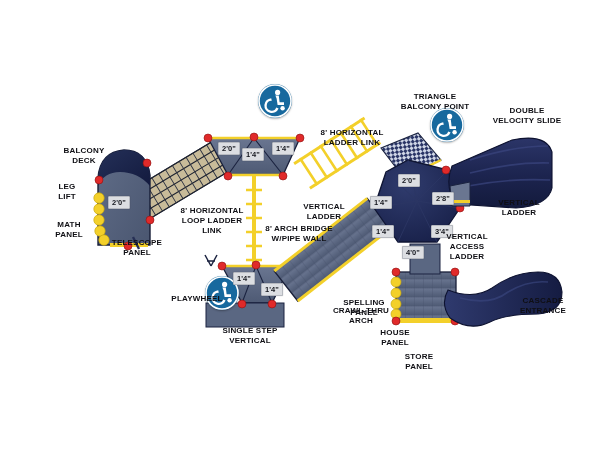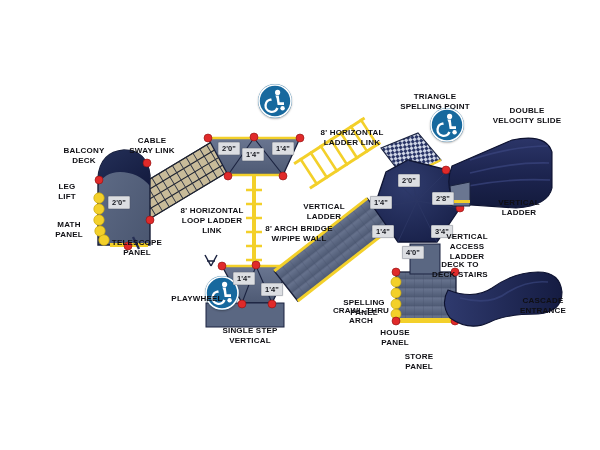--- a/index.html
+++ b/index.html
@@ -279,22 +279,20 @@
   <div class="meas" style="left:402px;top:246px;">4'0"</div>
 
   <div class="lbl" style="left:52px;top:146px;width:64px;">BALCONY
 DECK</div>
   <div class="lbl" style="left:50px;top:182px;width:34px;">LEG
 LIFT</div>
   <div class="lbl" style="left:48px;top:220px;width:42px;">MATH
 PANEL</div>
   <div class="lbl" style="left:104px;top:238px;width:66px;">TELESCOPE
 PANEL</div>
-  <div class="lbl" style="left:120px;top:136px;width:64px;">CABLE
-SWAY LINK</div>
   <div class="lbl" style="left:172px;top:206px;width:80px;">8' HORIZONTAL
 LOOP LADDER
 LINK</div>
   <div class="lbl" style="left:168px;top:254px;width:58px;margin-top:40px;">PLAYWHEEL</div>
   <div class="lbl" style="left:314px;top:128px;width:76px;">8' HORIZONTAL
 LADDER LINK</div>
   <div class="lbl" style="left:296px;top:202px;width:56px;">VERTICAL
 LADDER</div>
   <div class="lbl" style="left:254px;top:224px;width:90px;">8' ARCH BRIDGE
 W/PIPE WALL</div>
@@ -302,26 +300,24 @@
 VERTICAL</div>
   <div class="lbl" style="left:336px;top:284px;width:56px;margin-top:14px;">SPELLING
 PANEL</div>
   <div class="lbl" style="left:328px;top:306px;width:66px;">CRAWL-THRU
 ARCH</div>
   <div class="lbl" style="left:372px;top:328px;width:46px;">HOUSE
 PANEL</div>
   <div class="lbl" style="left:396px;top:352px;width:46px;">STORE
 PANEL</div>
   <div class="lbl" style="left:392px;top:92px;width:86px;">TRIANGLE
-SPELLING POINT</div>
+BALCONY POINT</div>
   <div class="lbl" style="left:486px;top:106px;width:82px;">DOUBLE
 VELOCITY SLIDE</div>
   <div class="lbl" style="left:492px;top:198px;width:54px;">VERTICAL
 LADDER</div>
   <div class="lbl" style="left:440px;top:232px;width:54px;">VERTICAL
 ACCESS
 LADDER</div>
-  <div class="lbl" style="left:428px;top:260px;width:64px;">DECK TO
-DECK STAIRS</div>
   <div class="lbl" style="left:512px;top:296px;width:62px;">CASCADE
 ENTRANCE</div>
 
 </div>
 
 </body></html>

